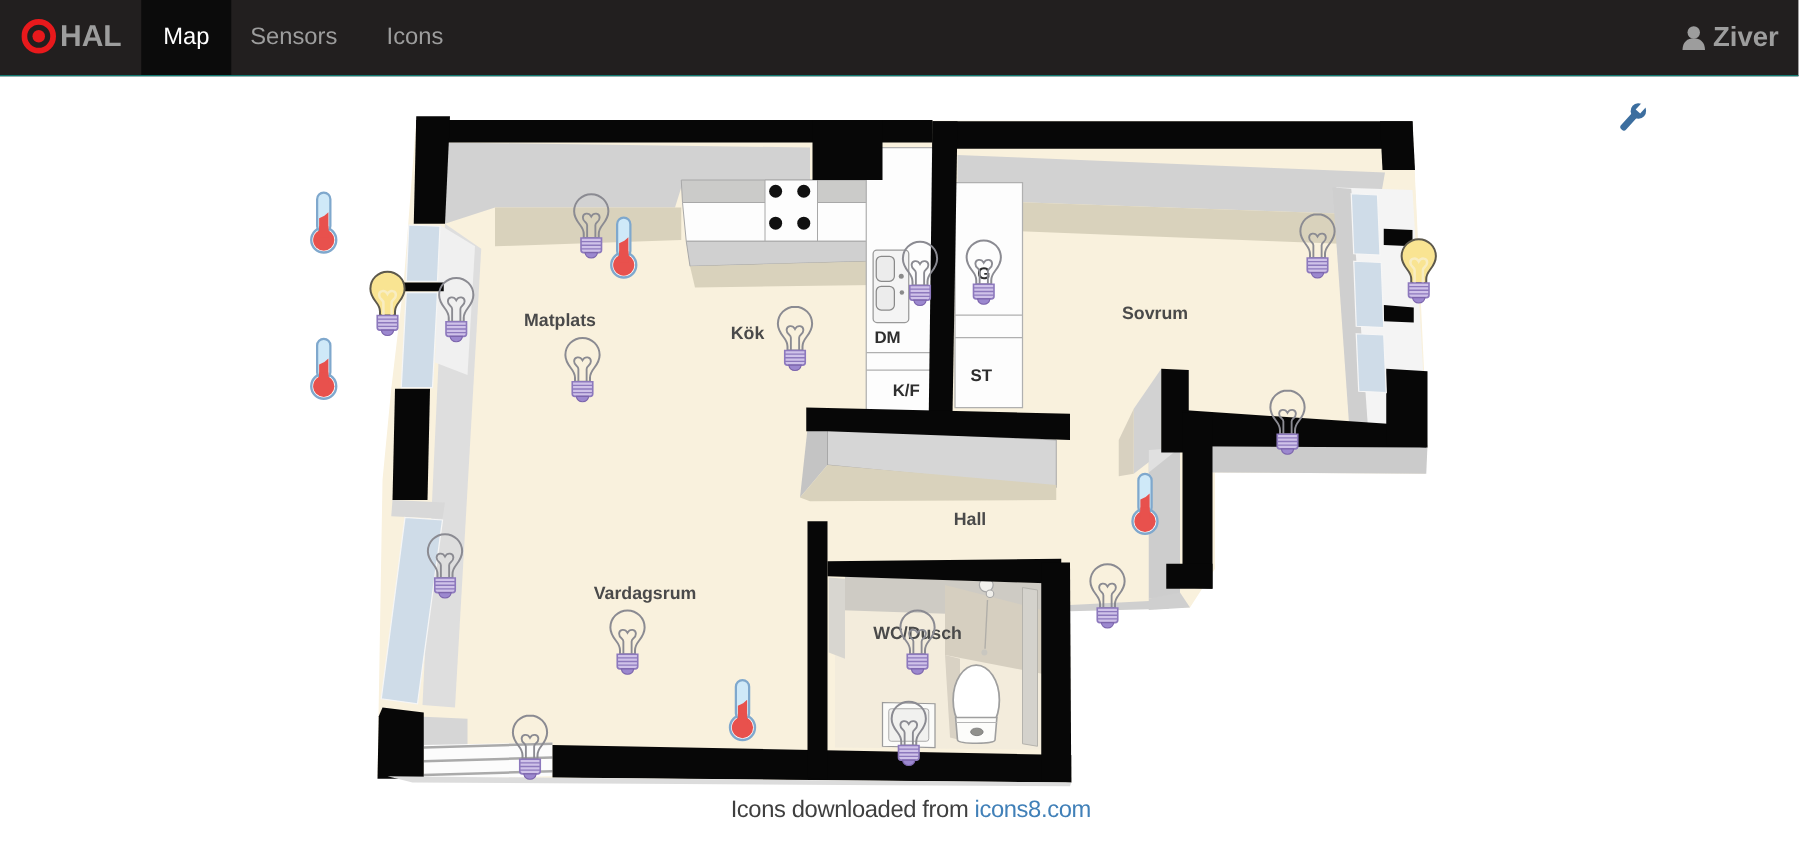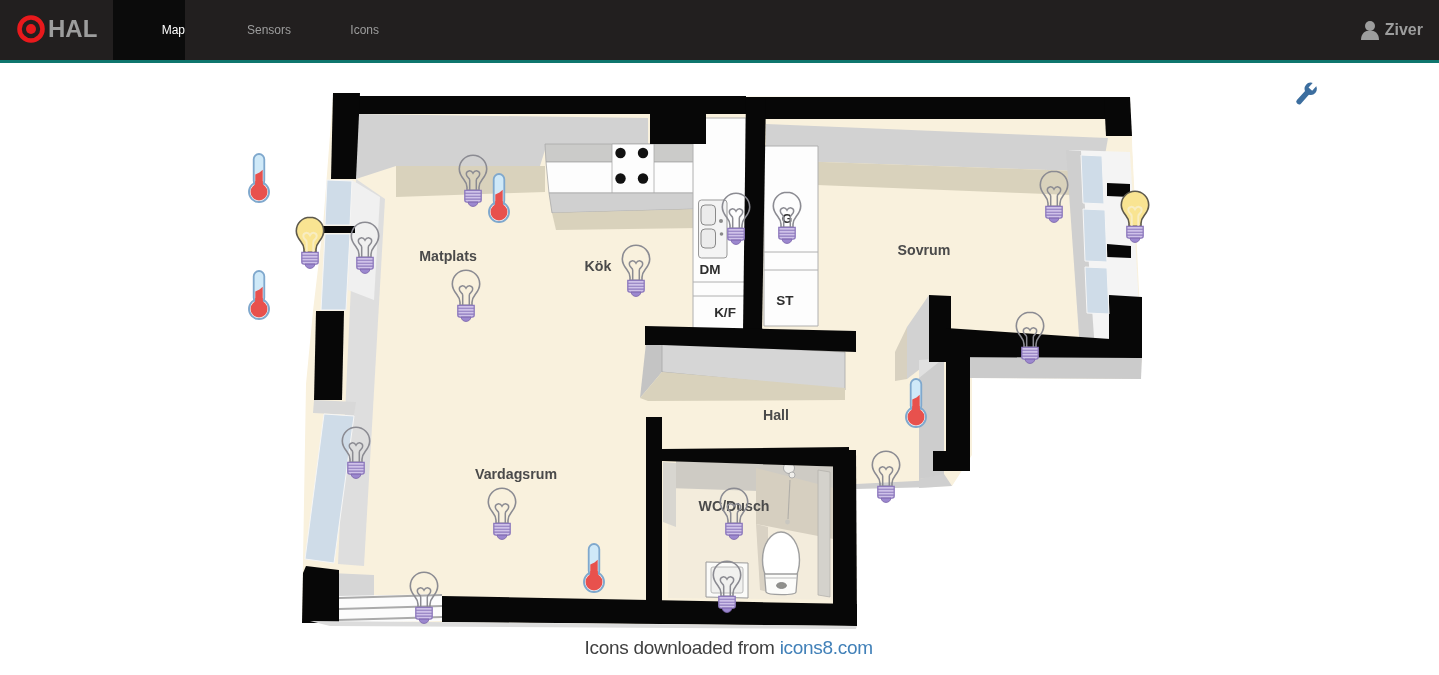--- a/index.html
+++ b/index.html
@@ -1,21 +1,21 @@
 <!DOCTYPE html>
 <html><head>
 <meta charset="utf-8">
 <style>
   html,body{margin:0;padding:0;background:#fff;font-family:"Liberation Sans",sans-serif;}
   .page{position:relative;width:1439px;height:675px;overflow:hidden;background:#fff;}
-  .navbar{position:absolute;left:0;top:0;width:1439px;height:60px;background:#221f1f;border-bottom:3px solid #0f766e;}
+  .navbar{position:absolute;left:0;top:0;width:1439px;height:60px;background:#221f1f;border-bottom:1px solid #0f766e;}
   .brand{position:absolute;left:17px;top:0;height:60px;display:flex;align-items:center;}
-  .tab{position:absolute;top:0;height:60px;line-height:60px;font-size:12px;color:#9d9d9d;text-align:right;}
+  .tab{position:absolute;top:0;height:60px;line-height:60px;font-size:19px;color:#9d9d9d;text-align:center;}
   .tab.active{background:#0b0b0b;color:#fff;}
-  .user{position:absolute;right:16px;top:0;height:60px;display:flex;align-items:center;color:#9d9d9d;font-size:16px;font-weight:bold;}
+  .user{position:absolute;right:16px;top:0;height:60px;display:flex;align-items:center;color:#9d9d9d;font-size:22px;font-weight:bold;}
 </style>
 </head>
 <body>
 <div class="page">
 
 <svg id="plan" width="1439" height="675" viewBox="0 0 1439 675" style="position:absolute;left:0;top:0;filter:blur(0.35px)">
 <defs>
   <symbol id="bulb" viewBox="0 0 32 53" overflow="visible">
     <path class="glass" d="M16 1.3 C8.4 1.3 2.3 7.4 2.3 15 C2.3 19.6 4.6 22.8 6.8 25.6 C8.6 27.9 10 30.4 10 33.2 L10 36.4 L22 36.4 L22 33.2 C22 30.4 23.4 27.9 25.2 25.6 C27.4 22.8 29.7 19.6 29.7 15 C29.7 7.4 23.6 1.3 16 1.3 Z" fill="none" stroke="#8b8b92" stroke-width="1.6"></path>
     <path class="fil" d="M12.7 36.4 L12.7 26.2 C12.7 23.4 9.3 23.8 9.3 20 C9.3 16.4 14 15.6 15.998 19.2 C18 15.6 22.7 16.4 22.7 20 C22.7 23.8 19.3 23.4 19.3 26.2 L19.3 36.4" fill="none" stroke="#8b8b92" stroke-width="1.5"></path>
@@ -264,21 +264,21 @@
 <div class="navbar">
 
   <svg class="brand" width="120" height="60" style="left:17px" viewBox="0 0 120 60">
     <circle cx="14" cy="29" r="11.5" fill="none" stroke="#e8191c" stroke-width="4.6"></circle>
     <circle cx="14" cy="29" r="5" fill="#e8191c"></circle>
     <text x="31" y="37" font-size="24" font-weight="bold" fill="#9d9d9d">HAL</text>
   </svg>
 
   <div class="tab active" style="left:113px;width:72px;">Map</div>
 
-  <div class="tab" style="left:171px;width:100px;padding-left:20px;">Sensors</div>
+  <div class="tab" style="left:185px;width:100px;">Sensors</div>
 
   <div class="tab" style="left:285px;width:94px;">Icons</div>
 
   <div class="user">
     <svg width="22" height="22" viewBox="0 0 22 22" style="margin-right:4px">
       <circle cx="11" cy="7" r="5" fill="#9d9d9d"></circle>
       <path d="M2 21 C2 14.5 6 11.5 11 11.5 C16 11.5 20 14.5 20 21 Z" fill="#9d9d9d"></path>
     </svg>
     <span>Ziver</span>
   </div>

